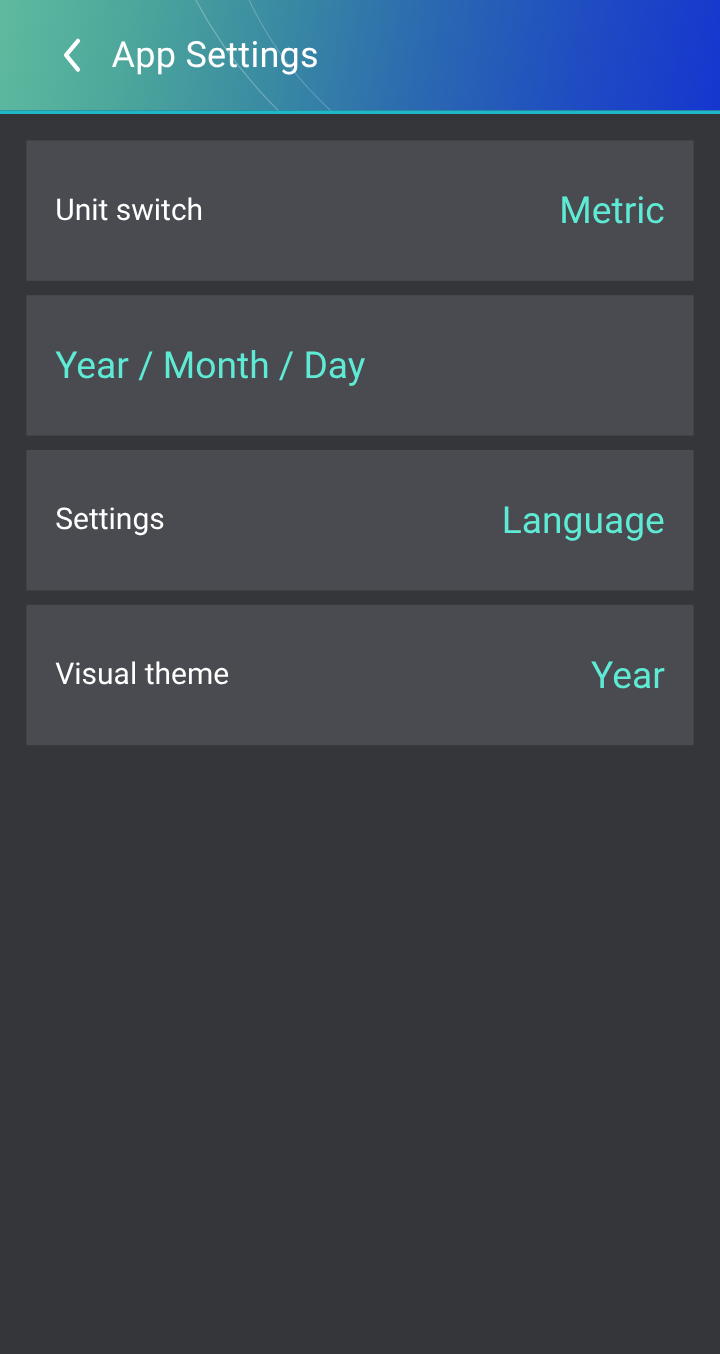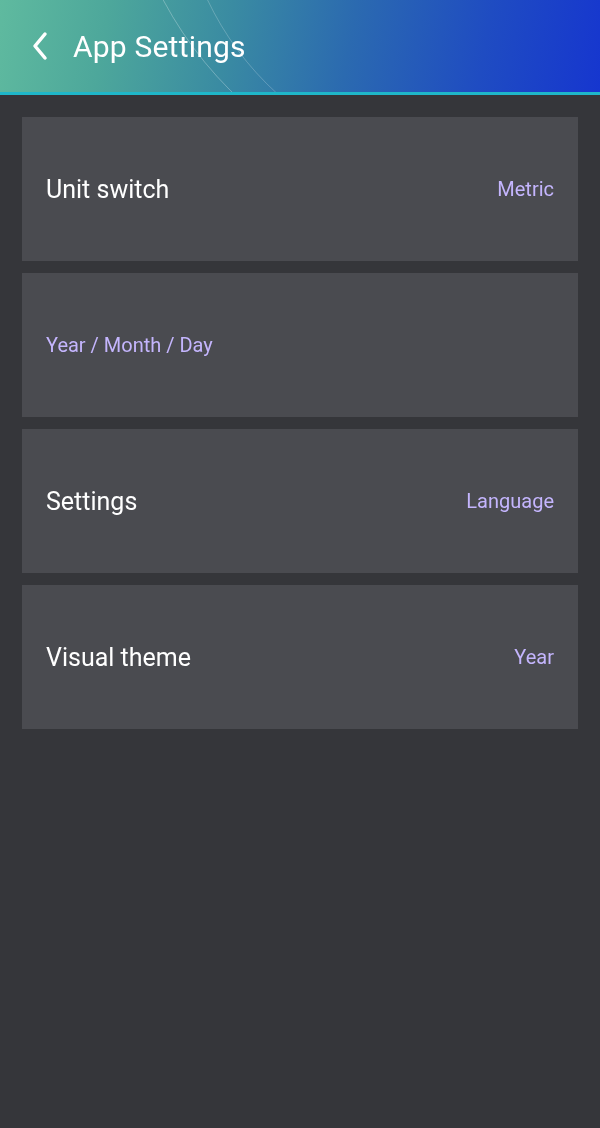--- a/index.html
+++ b/index.html
@@ -14,21 +14,21 @@
       background: #35363a;
       overflow: hidden;
     }
     .header {
       height: 95px;
       width: 100%;
       background: linear-gradient(100deg, #5fba9f 0%, #4da79b 18%, #3a8ba2 38%, #2b6ab0 58%, #1f4cc2 80%, #1636cf 100%);
       position: relative;
       display: flex;
       align-items: center;
-      padding-left: 23px;
+      padding-left: 43px;
       border-bottom: 3px solid #1fb7c9;
       overflow: hidden;
     }
     .header::before {
       content: "";
       position: absolute;
       right: -280px;
       top: -560px;
       width: 760px;
       height: 760px;
@@ -69,35 +69,35 @@
       color: #fff;
       font-size: 30px;
       font-weight: 400;
       letter-spacing: 0.2px;
     }
     .content {
       padding: 22px;
     }
     .setting-row {
       background: #4a4b50;
-      height: 144px;
+      height: 117px;
       display: flex;
       align-items: center;
       justify-content: space-between;
       padding: 16px 24px;
       margin-bottom: 12px;
     }
     .setting-label {
       color: #ffffff;
       font-size: 25px;
       font-weight: 400;
     }
     .setting-value {
-      color: #c4b5fd;
-      font-size: 20px;
+      color: #5eead4;
+      font-size: 31px;
       font-weight: 400;
     }
   </style>
 </head>
 <body>
 
 <div class="header">
   <span class="back-icon">
     <svg viewBox="0 0 18 30">
         <polyline points="14,3 4,15 14,27"></polyline>

